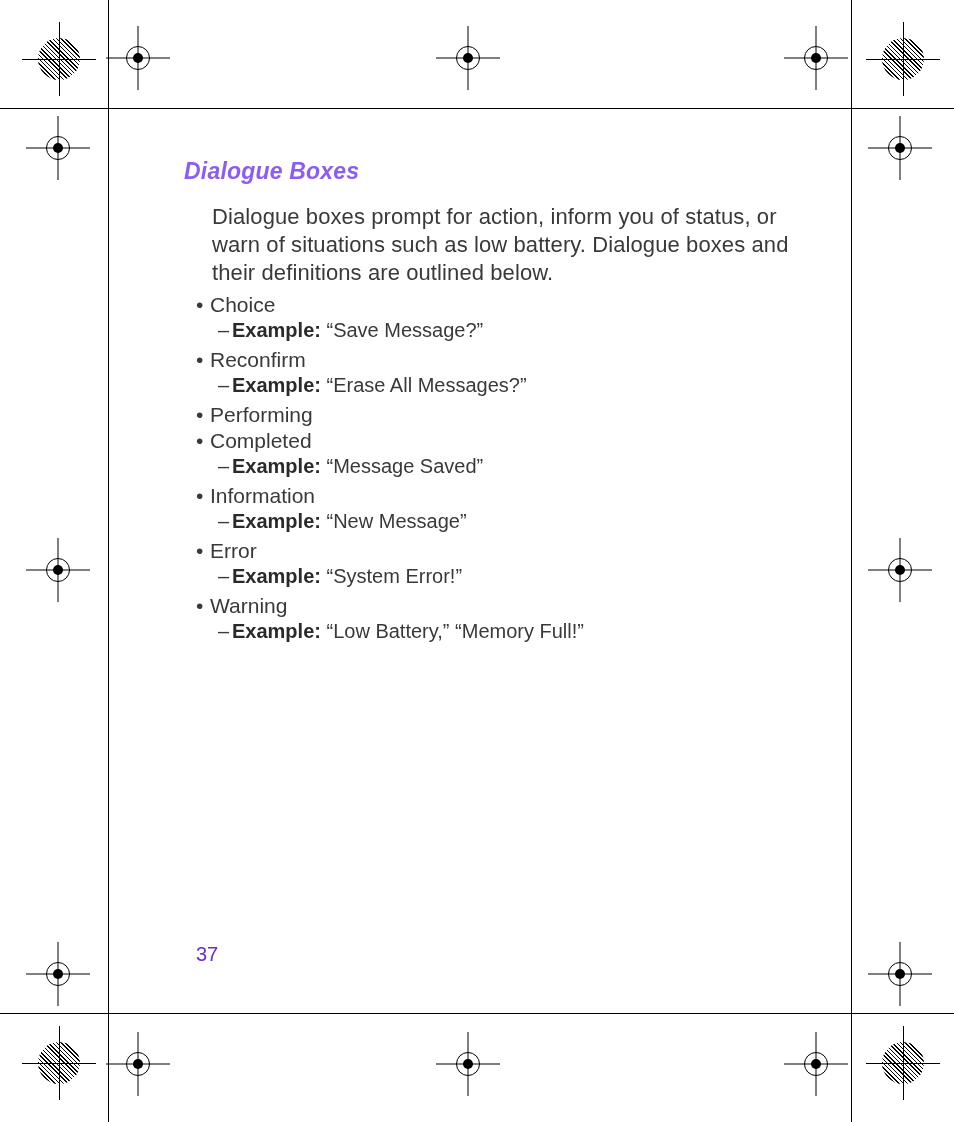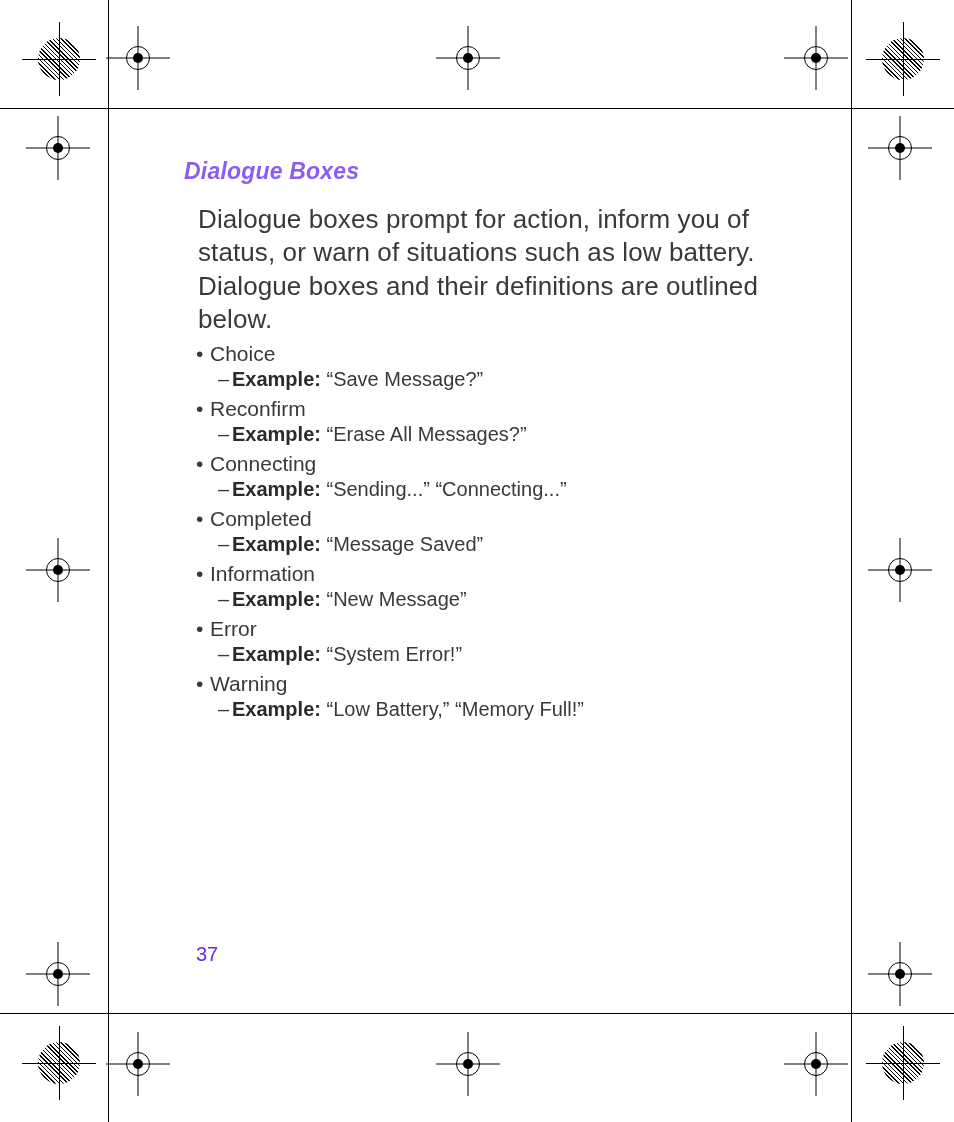--- a/index.html
+++ b/index.html
@@ -94,24 +94,24 @@
   .title {
     color: #8b5cf6;
     font-weight: 700;
     font-style: italic;
     font-size: 23px;
     letter-spacing: 0.2px;
     margin-bottom: 18px;
   }
 
   .intro {
-    font-size: 26px;
+    font-size: 22px;
     line-height: 1.28;
     letter-spacing: 0.1px;
-    margin: 0 0 6px 14px;
+    margin: 0 0 6px 28px;
     font-weight: 300;
     text-indent: 0;
   }
 
   ul.bullets {
     list-style: none;
     margin: 0 0 0 14px;
     padding: 0;
   }
   ul.bullets > li {
@@ -222,25 +222,21 @@
       </div>
     </li>
     <li>
       <span class="dot">•</span><span>Reconfirm</span>
       <div class="sub">
         <span class="dash">–</span><b>Example:</b>
         <span>“Erase All Messages?”</span>
       </div>
     </li>
     <li>
-      <span class="dot">•</span><span>Connecting</span>
-      <div class="sub">
-        <span class="dash">–</span><b>Example:</b>
-        <span>“Sending...” “Connecting...”</span>
-      </div>
+      <span class="dot">•</span><span>Performing</span>
     </li>
     <li>
       <span class="dot">•</span><span>Completed</span>
       <div class="sub">
         <span class="dash">–</span><b>Example:</b>
         <span>“Message Saved”</span>
       </div>
     </li>
     <li>
       <span class="dot">•</span><span>Information</span>

